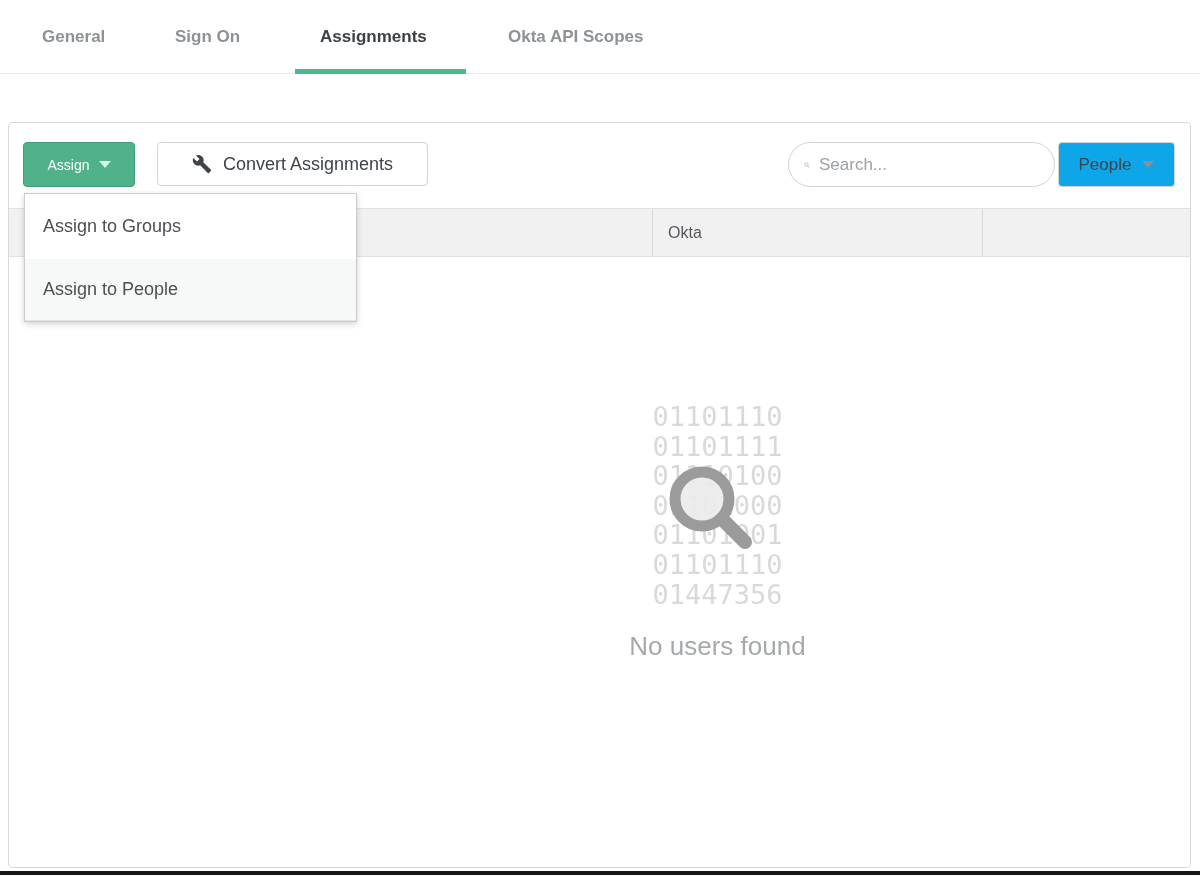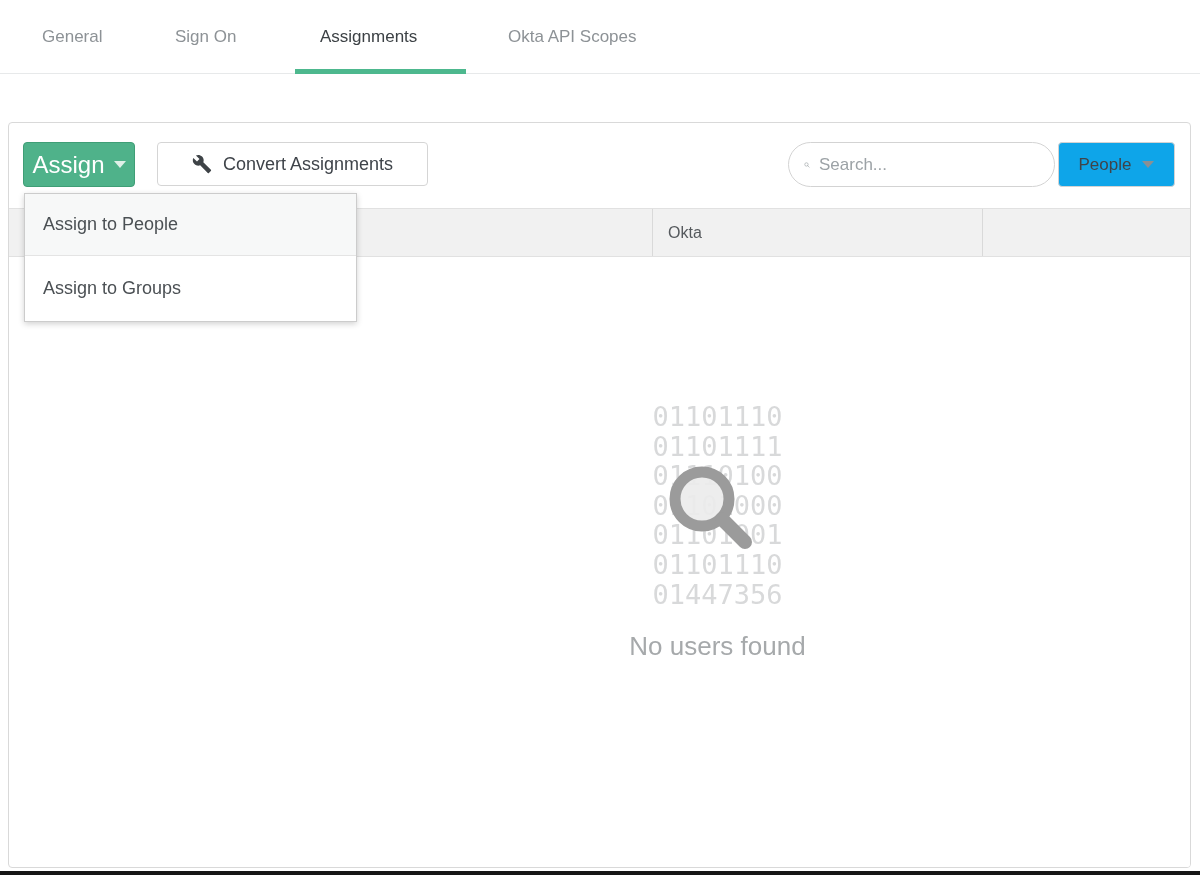--- a/index.html
+++ b/index.html
@@ -1,33 +1,33 @@
 <!DOCTYPE html>
 <html><head>
 <meta charset="utf-8">
 <style>
   * { margin:0; padding:0; box-sizing:border-box; }
   html,body { width:1200px; height:882px; background:#fff; overflow:hidden;
               font-family:"Liberation Sans", sans-serif; }
   body { position:relative; }
 
   
-  .tab { position:absolute; top:27px; font-size:17px; color:#8d9296; cursor:pointer; }
+  .tab { position:absolute; top:27px; font-size:17px; color:#8d9296; cursor:pointer;font-weight:bold; }
   .tab.active { color:#3c4145; }
   .tabs-divider { position:absolute; left:0; top:73px; width:1200px; height:1px; background:#e7e9ea; }
   .tab-underline { position:absolute; left:295px; top:69px; width:171px; height:5px; background:#4db88e; z-index:2; }
 
   
   .card { position:absolute; left:8px; top:122px; width:1183px; height:746px;
           background:#fff; border:1px solid #d9d9d9; border-radius:4px; overflow:hidden; }
 
   
   .btn-assign { position:absolute; left:14px; top:19px; width:112px; height:45px;
                 background:#4fb28a; border:1px solid #3f9e76; border-radius:4px;
-                color:#fff; font-size:24px; display:flex; align-items:center; justify-content:center;
+                color:#fff; font-size:14px; display:flex; align-items:center; justify-content:center;
                 gap:9px; cursor:pointer; }
   .caret-down { width:0; height:0; border-left:6px solid transparent; border-right:6px solid transparent; }
   .caret-white { border-top:7px solid #dff0e8; }
   .caret-gray  { border-top:7px solid #8a9094; }
 
   .btn-convert { position:absolute; left:148px; top:19px; width:271px; height:44px;
                  background:#fff; border:1px solid #d5d5d5; border-radius:4px;
                  color:#3f444a; font-size:18px; display:flex; align-items:center; justify-content:center;
                  gap:11px; cursor:pointer; }
 
@@ -137,21 +137,21 @@
       <svg class="big-magnifier" viewBox="0 0 110 110">
         <circle cx="47" cy="46" r="27" fill="#ececec" fill-opacity="0.92" stroke="#9b9b9b" stroke-width="11"></circle>
         <line x1="67" y1="66" x2="90" y2="89" stroke="#9b9b9b" stroke-width="14" stroke-linecap="round"></line>
       </svg>
       <div class="empty-msg">No users found</div>
     </div>
   </div>
 </div>
 
 <div class="menu">
+  <div class="menu-item second">
+      <span>Assign to Groups</span>
+    </div>
   <div class="menu-item first">
       <span>Assign to People</span>
-    </div>
-  <div class="menu-item second">
-      <span>Assign to Groups</span>
     </div>
 </div>
 
 <div class="bottom-bar"></div>
 
 </body></html>

